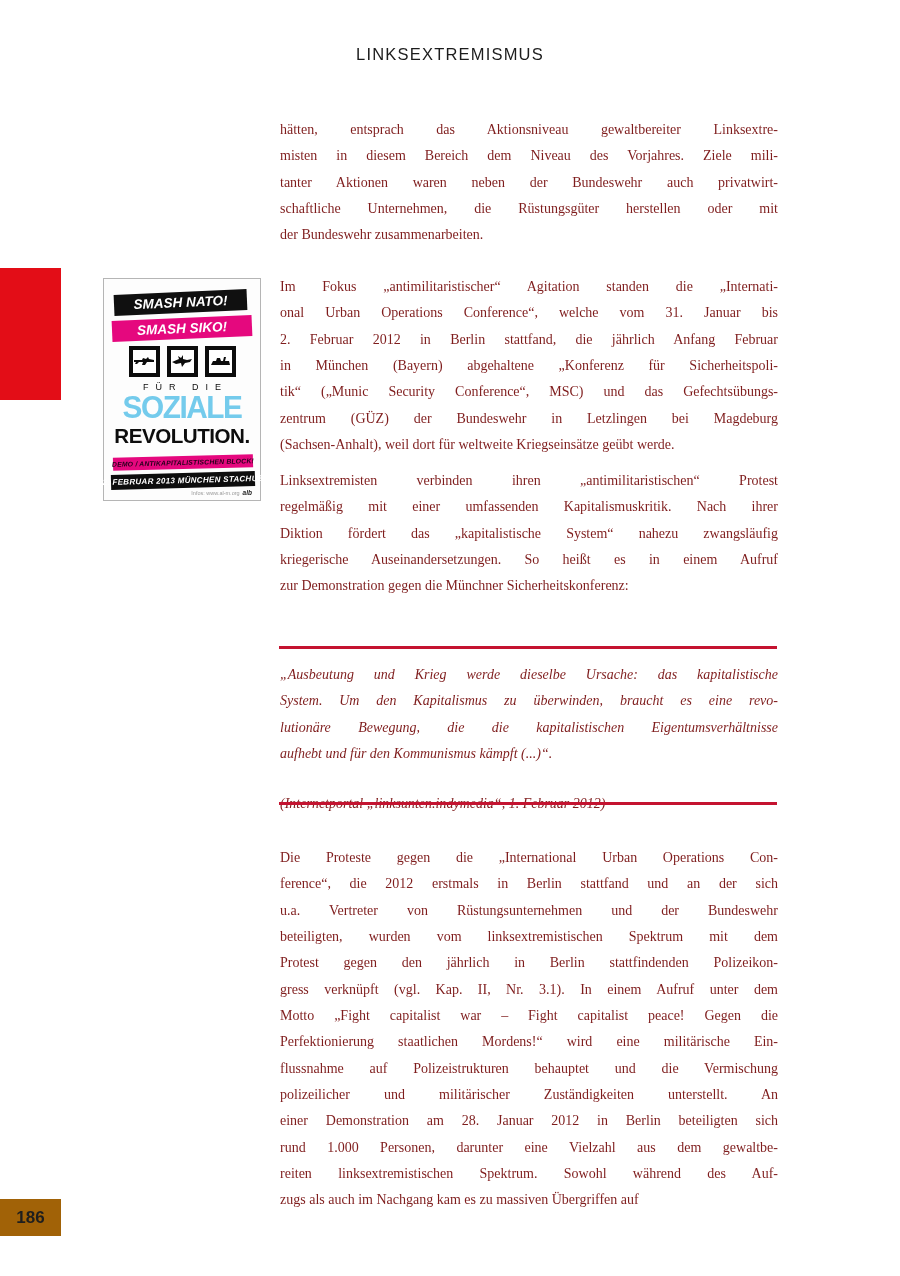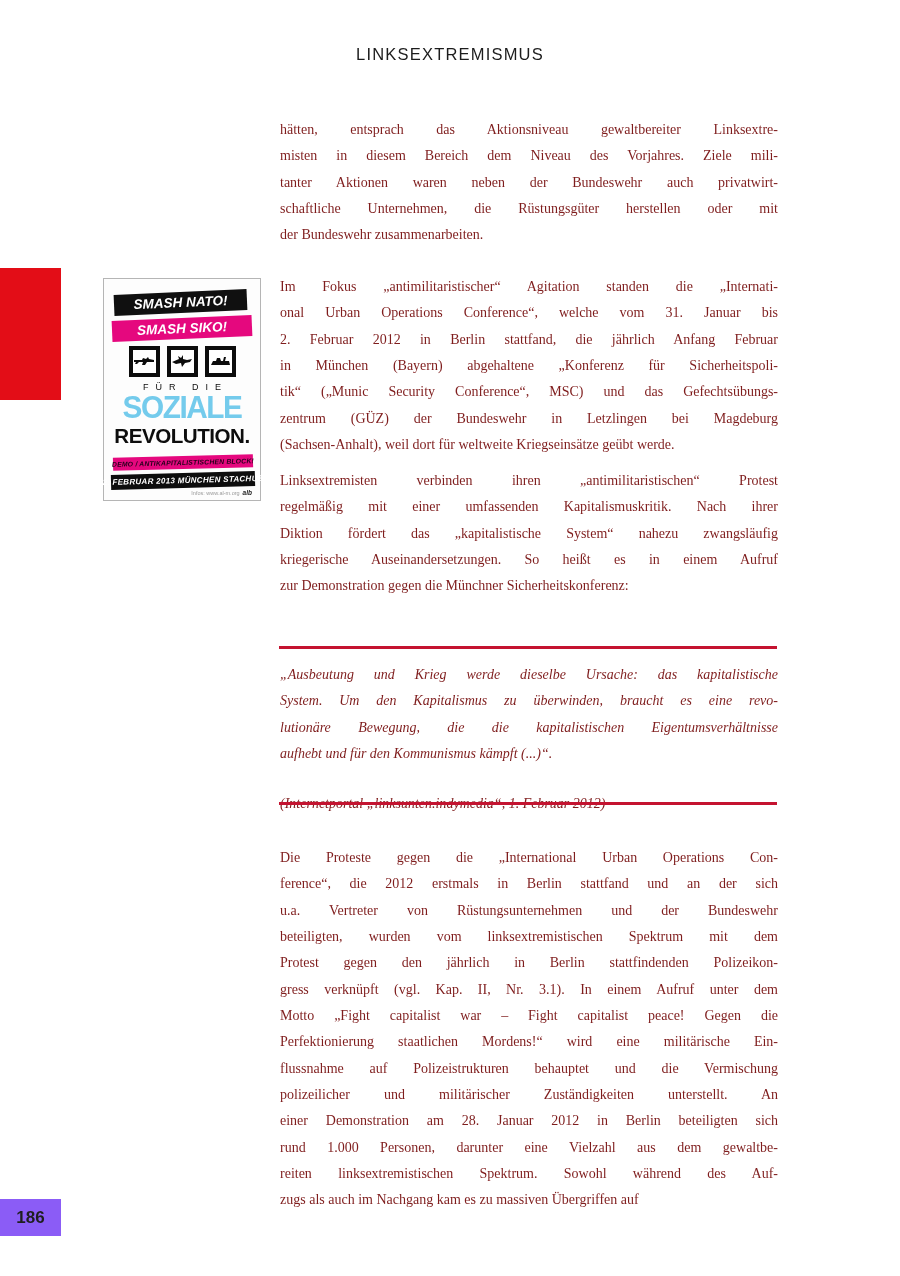--- a/index.html
+++ b/index.html
@@ -5,21 +5,21 @@
   html,body{margin:0;padding:0;}
   body{width:900px;height:1276px;background:#ffffff;position:relative;overflow:hidden;
        font-family:"Liberation Serif",serif;}
 
   .header{position:absolute;left:0;top:45px;width:900px;text-align:center;
           font-family:"Liberation Sans",sans-serif;font-size:16.5px;letter-spacing:1.2px;
           color:#1c1c1c;}
 
   
   .red-block{position:absolute;left:0;top:268px;width:61px;height:132px;background:#e30d17;}
-  .pagenum-box{position:absolute;left:0;top:1199px;width:61px;height:37px;background:#8b5cf6;
+  .pagenum-box{position:absolute;left:0;top:1199px;width:61px;height:37px;background:#a16207;
                display:flex;align-items:center;justify-content:center;}
   .pagenum-box span{font-family:"Liberation Sans",sans-serif;font-weight:bold;
                     font-size:17px;color:#1e1e1e;}
 
   
   .para{position:absolute;left:280px;width:498px;font-size:14px;line-height:26.35px;
         color:#7f1d1d;}
   .para div{min-height:26.35px;}
   .jl{text-align:justify;text-align-last:justify;}
   .p1{top:117px;} .p2{top:274px;} .p3{top:468px;} .p4{top:845px;}

